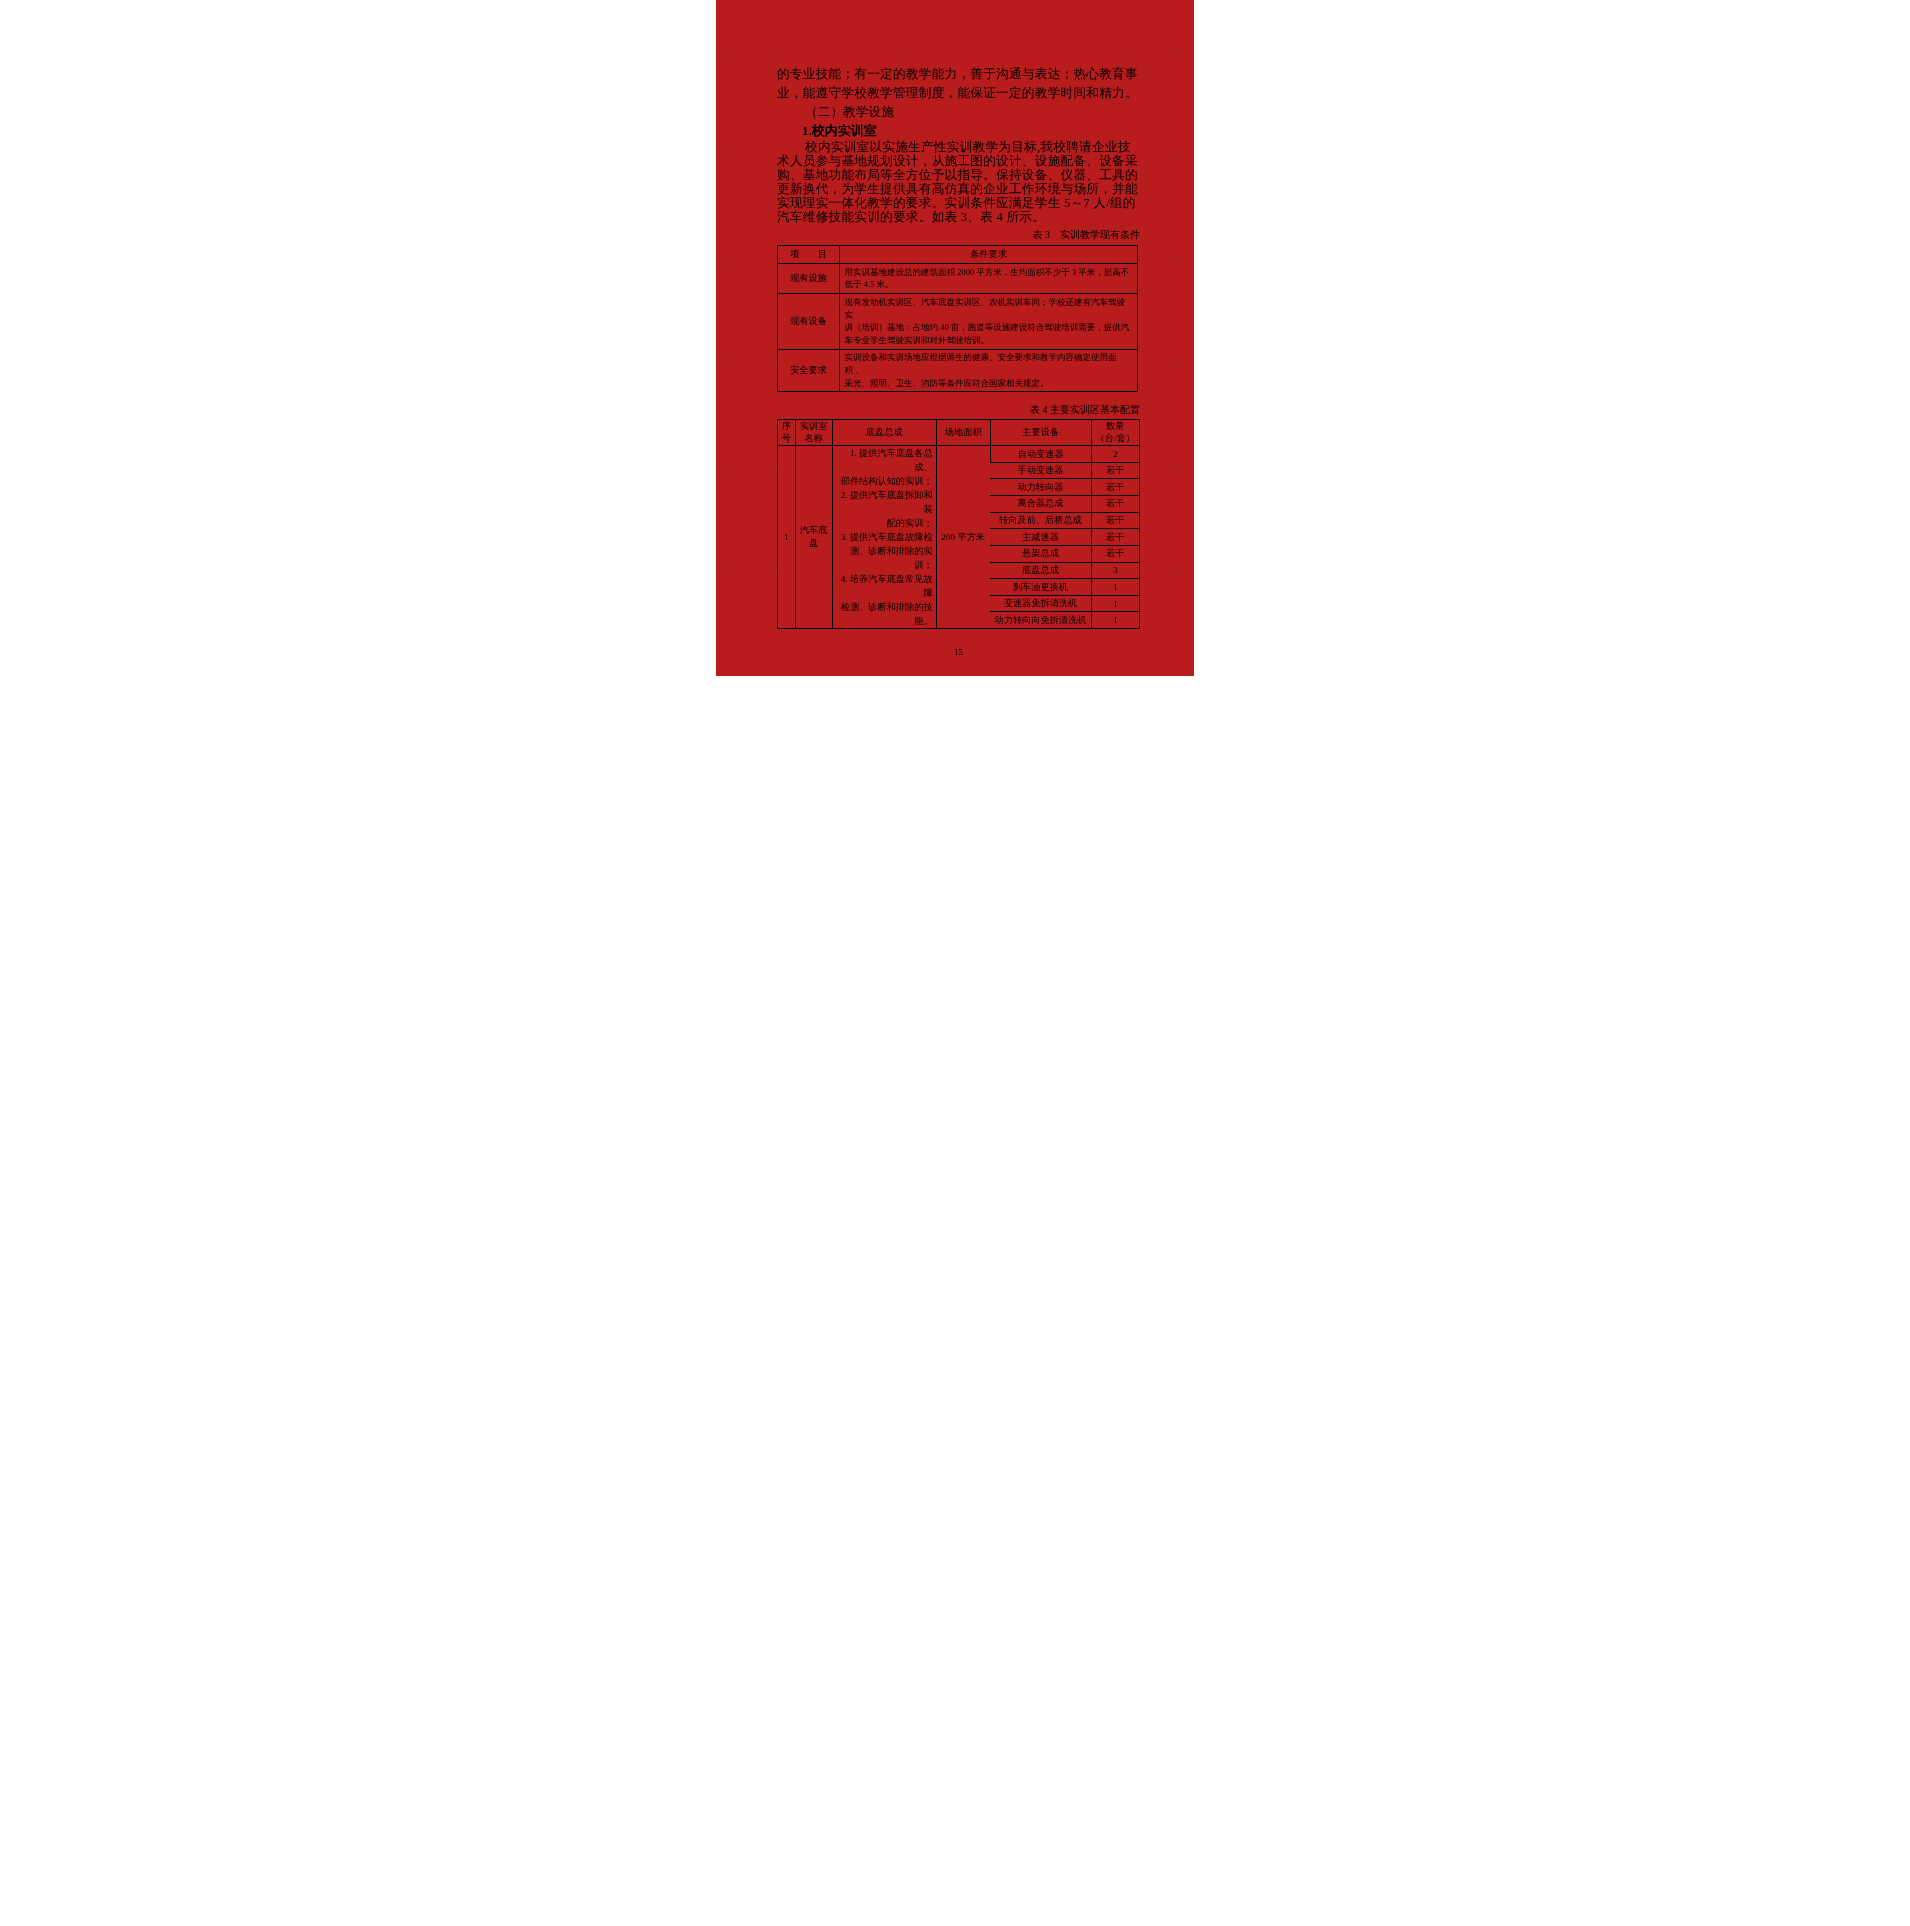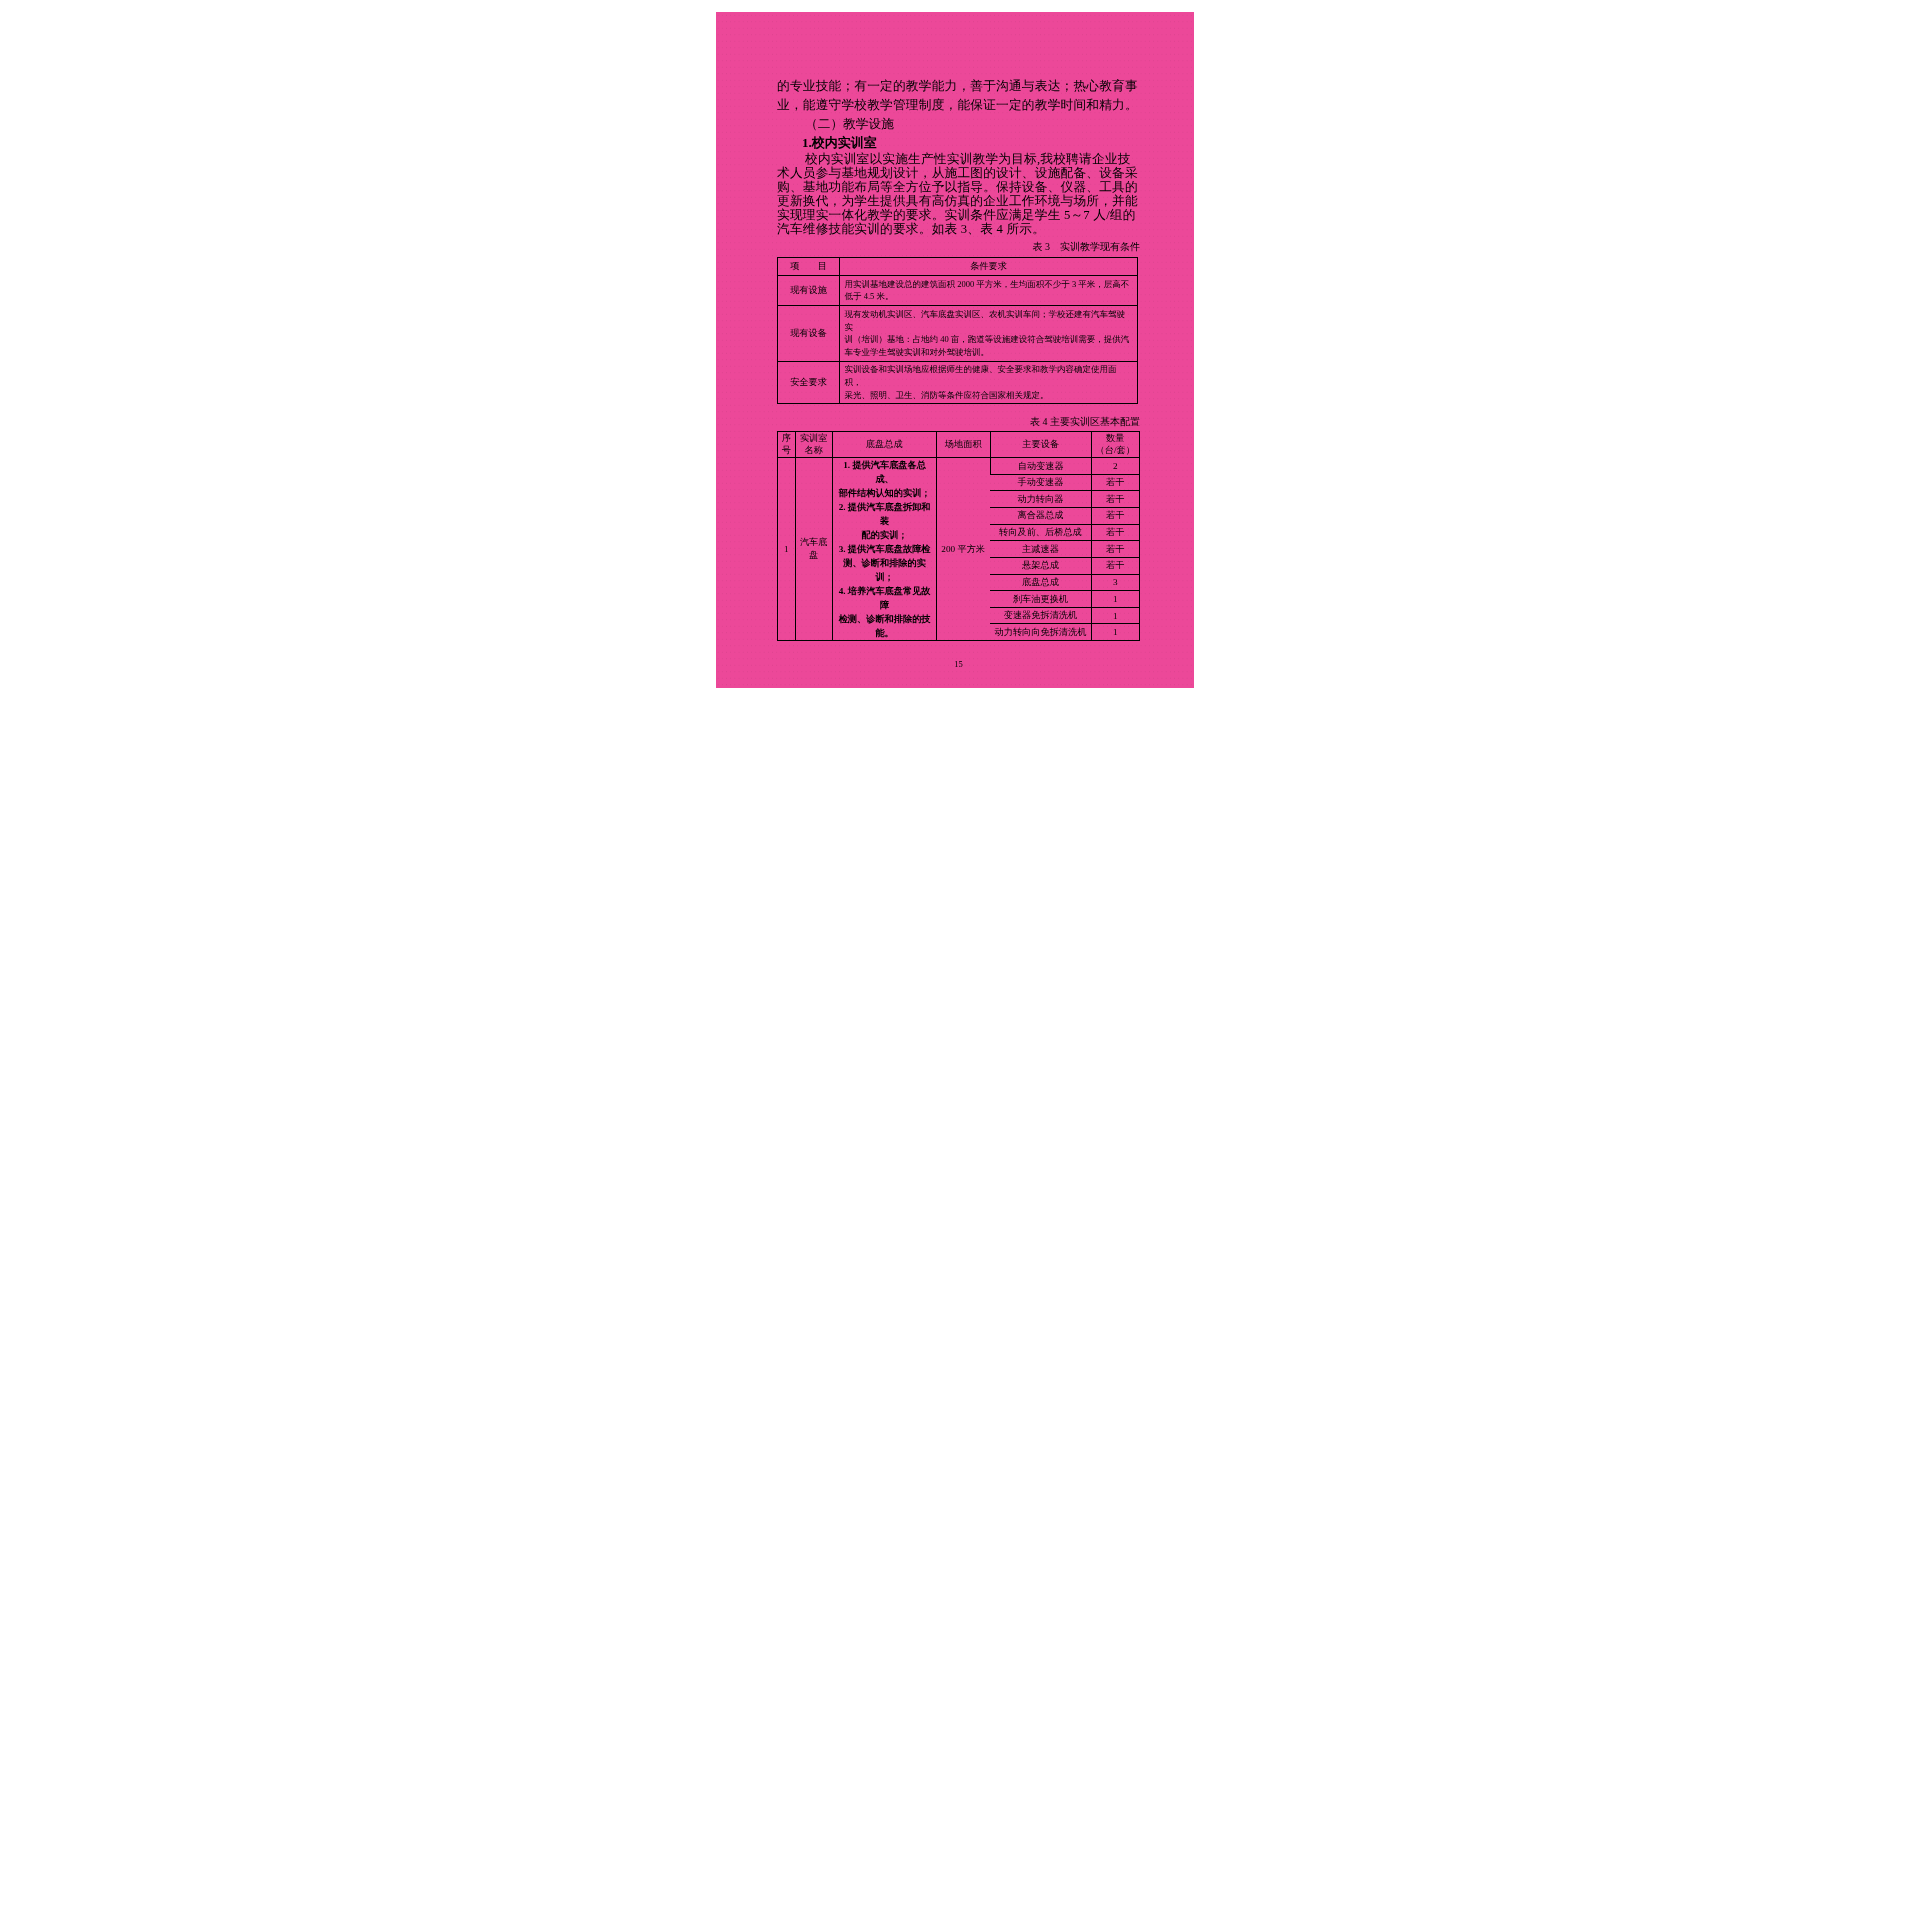--- a/index.html
+++ b/index.html
@@ -1,21 +1,21 @@
 <!DOCTYPE html>
 <html style="font-size:6.2px"><head>
 <meta charset="utf-8">
 <style>
   html,body { margin:0; padding:0; background:#ffffff; }
   .page {
     position: relative;
     width: 478px;
     height: 676px;
-    margin: 12px auto;
-    background: #ec4899;
+    margin: 0 auto;
+    background: #b91c1c;
     font-family: "Liberation Serif", "DejaVu Serif", serif;
     color: #000;
     overflow: hidden;
   }
   
   .page::before {
     content: "";
     position: absolute;
     inset: 0;
     background-image: radial-gradient(circle, rgba(0,0,0,0.07) 0.3px, transparent 0.3px);
@@ -82,21 +82,21 @@
   .t4 td:first-child { border-left: none; }
   .t4 tr.head { border-bottom: 1.5px solid #000; }
   .t4 tr.head td { font-size: 9.2px; line-height: 11.6px; padding: 0.8px 0; height: 23px; }
   .t4 tr.eq { border-top: 0.8px solid #000; }
   .t4 tr.eq td { font-size: 9.2px; height: 13px; }
   .t4 tr.eq:first-of-type { border-top: none; }
   .t4 td.seq { font-size: 9.2px; }
   .t4 td.room { font-size: 9.2px; line-height: 13px; padding: 0 3.1px; }
   .t4 td.fn {
     font-size: 8.5px; line-height: 14px;
-    text-align: center; padding: 0 3.1px 0 3.9px; font-weight: bold;
+    text-align: right; padding: 0 3.1px 0 3.9px;
   }
   .t4 td.area { font-size: 9.2px; }
 
   .page-num {
     margin-top: 17.7px;
     text-align: center;
     font-size: 8.5px;
     line-height: 11.6px;
   }
 </style>

